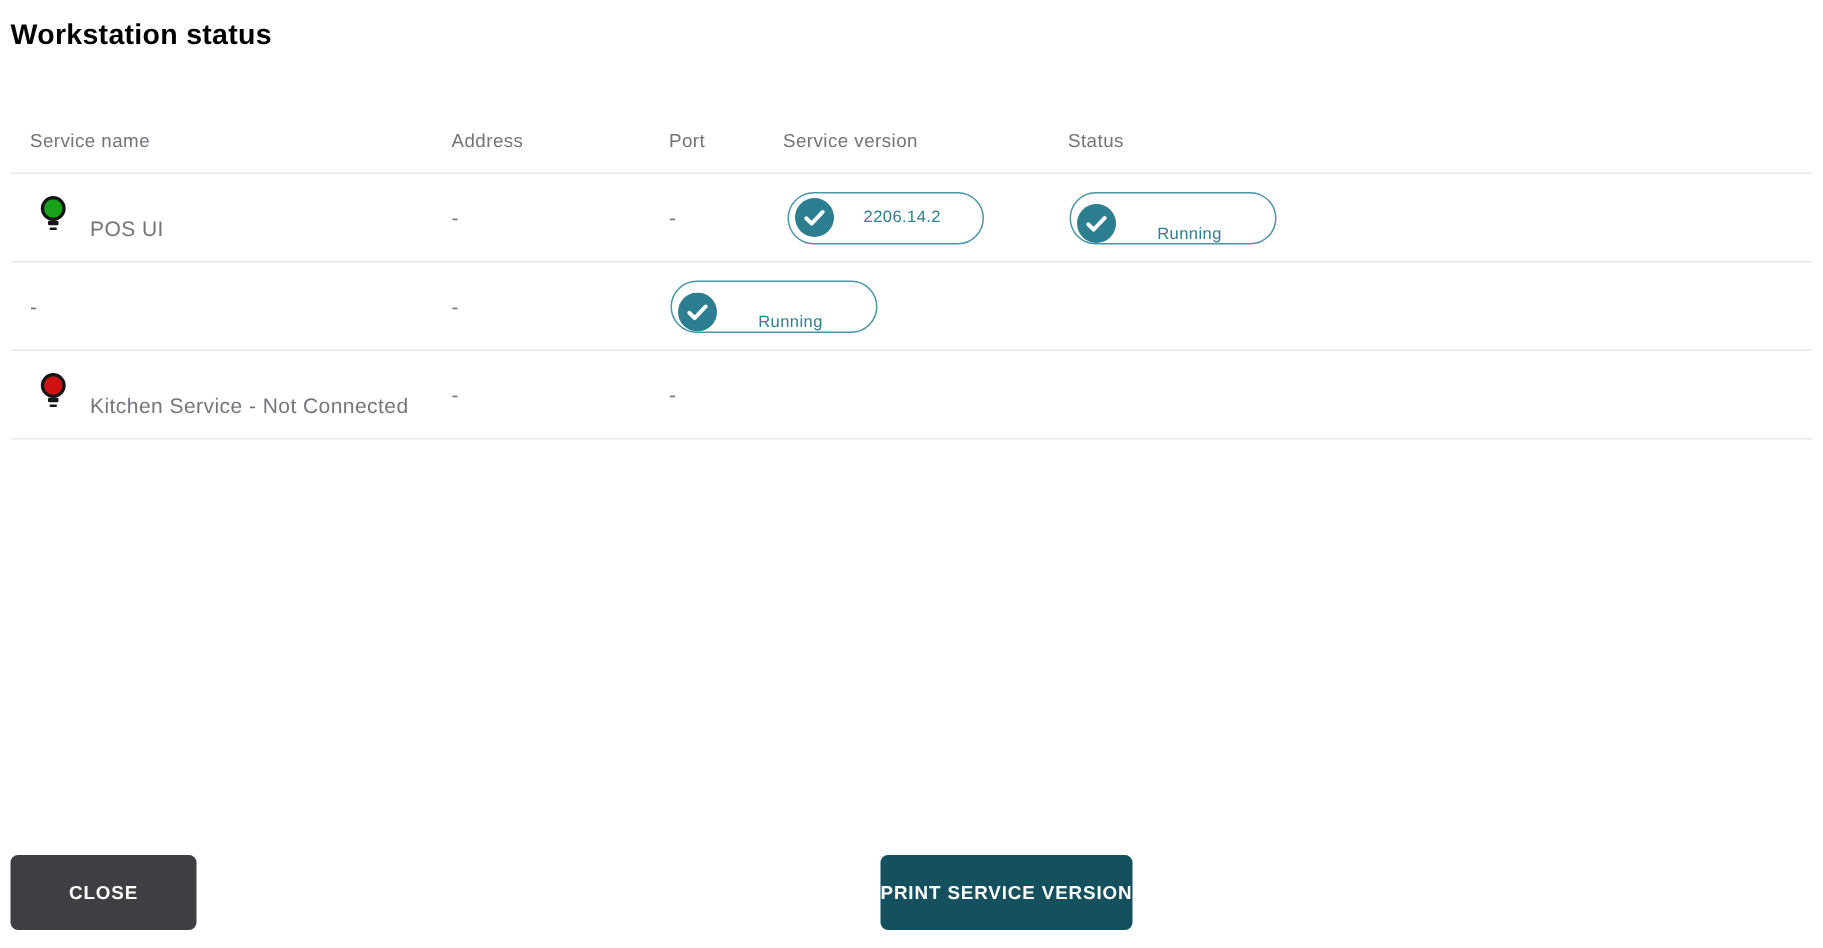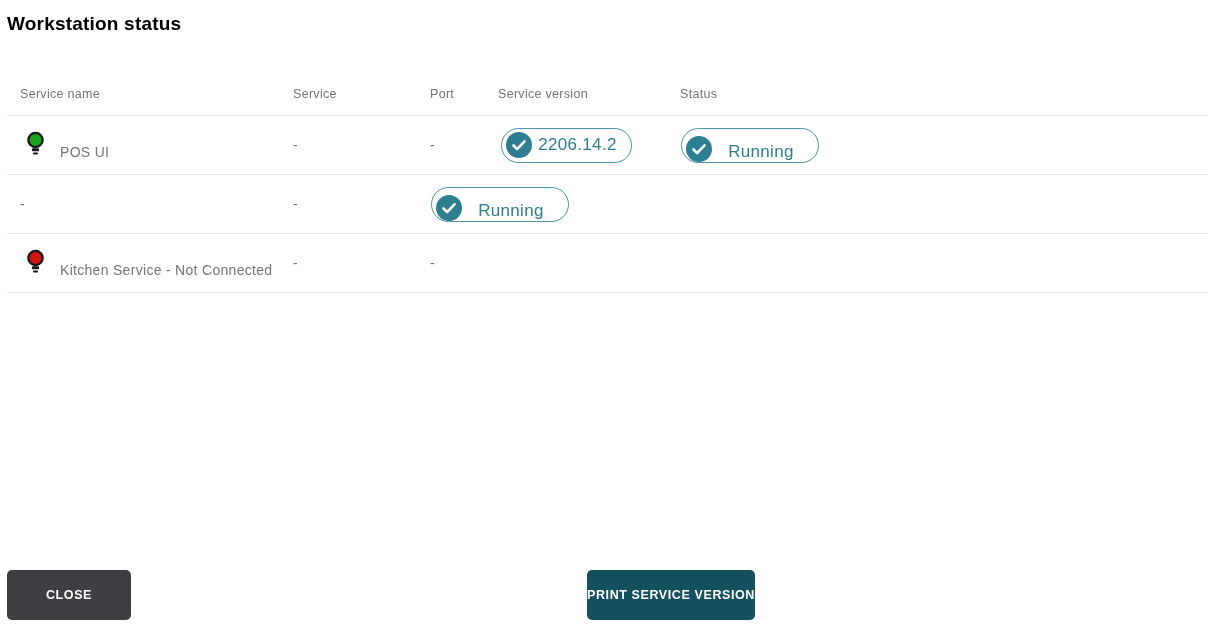--- a/index.html
+++ b/index.html
@@ -15,20 +15,21 @@
     font-weight: 700;
     color: #000000;
     letter-spacing: 0.2px;
     line-height: 23px;
   }
   .table { margin: 0 7px; }
   .grid-cols {
     display: grid;
     grid-template-columns: 273px 137px 68px 182px 1fr;
     align-items: center;
+    gap: 8px;
   }
   .header-row {
     padding: 52px 0 14px 13px;
     border-bottom: 1px solid #e8e8e8;
   }
   .header-cell {
     font-size: 12.5px;
     color: #73737b;
     letter-spacing: 0.3px;
   }
@@ -51,21 +52,21 @@
     border: 1.5px solid #4b93a6;
     border-radius: 18px;
     background: #ffffff;
   }
   .badge-version { width: 131px; margin-left: 3px; }
   .badge-status  { width: 138px; margin-left: 1px; align-items: flex-end; }
   .badge .check-wrap { margin-left: 4px; display: flex; }
   .badge .badge-text {
     flex: 1;
     text-align: center;
-    font-size: 17px;
+    font-size: 11px;
     color: #2e7e91;
     letter-spacing: 0.3px;
     padding-right: 8px;
   }
   .footer {
     position: relative;
     margin-top: 277px;
     height: 50px;
   }
   .btn {
@@ -86,21 +87,21 @@
 </style>
 </head>
 <body>
 
 <h1 class="page-title">Workstation status</h1>
 
 <div class="table">
 
   <div class="grid-cols header-row">
     <div class="header-cell">Service name</div>
-    <div class="header-cell">Service</div>
+    <div class="header-cell">Address</div>
     <div class="header-cell">Port</div>
     <div class="header-cell">Service version</div>
     <div class="header-cell">Status</div>
   </div>
 
   <div class="grid-cols service-row">
     <div class="name-cell">
       <span class="bulb">
         <svg width="19" height="25" viewBox="0 0 19 25">
           <circle class="bulb-glass bulb-green" cx="9.5" cy="9" r="7.2" fill="#18a21c" stroke="#161616" stroke-width="2.2"></circle>

